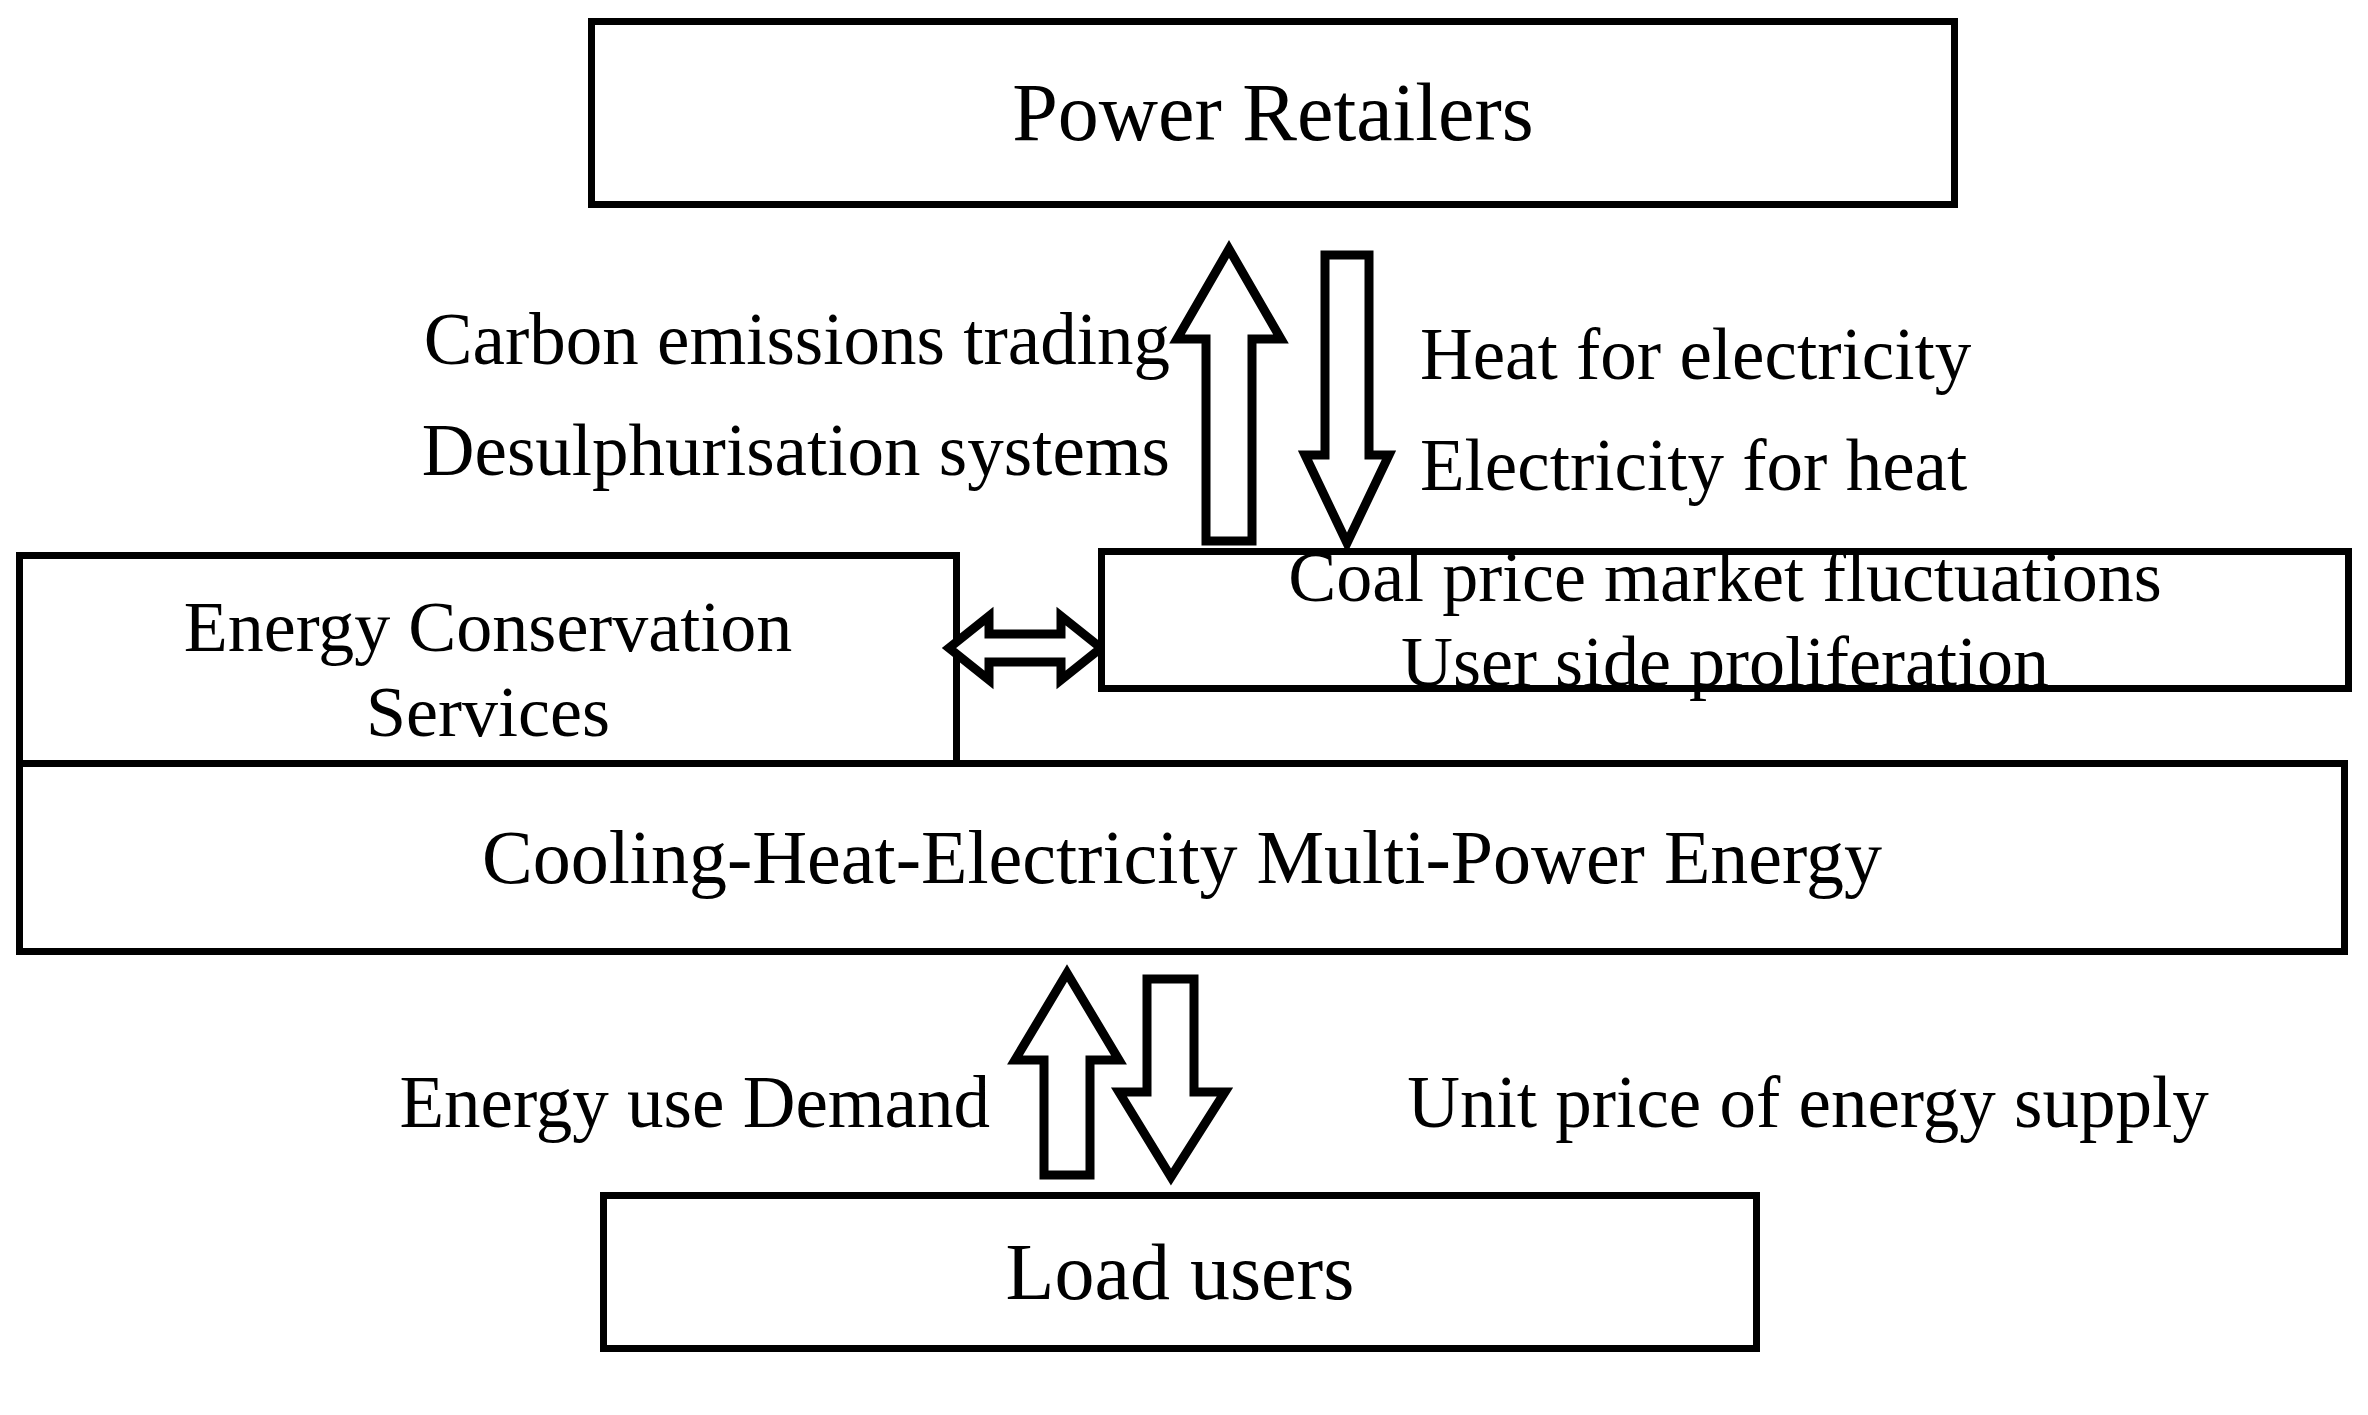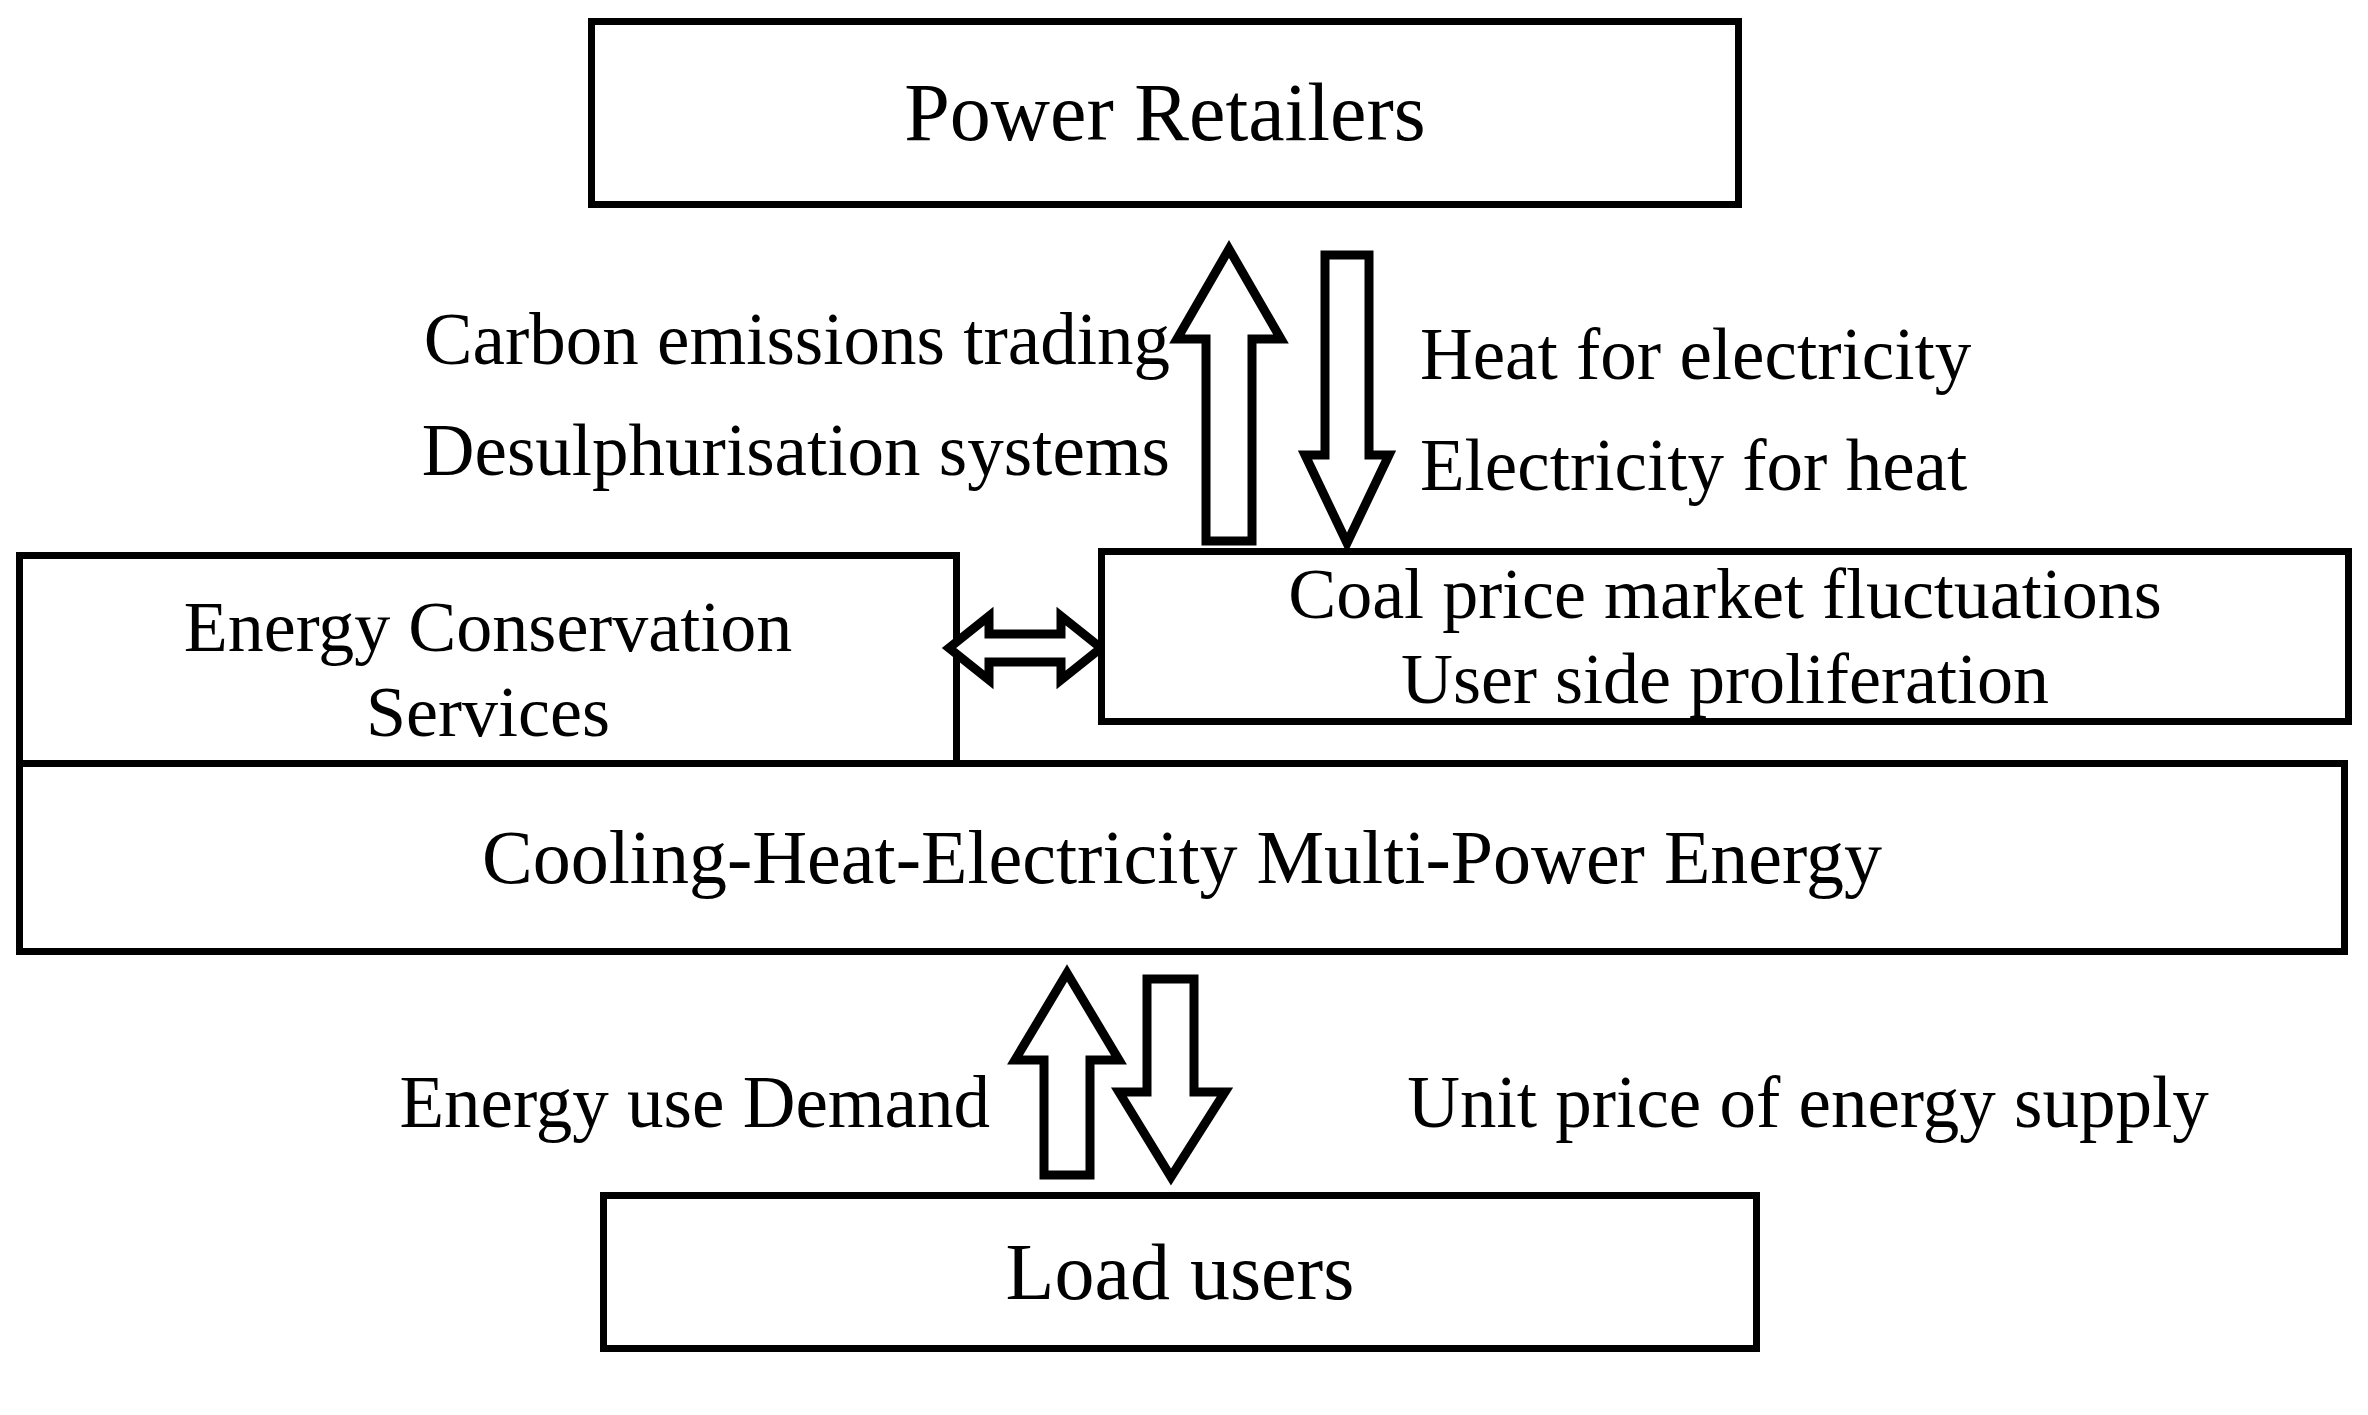--- a/index.html
+++ b/index.html
@@ -33,31 +33,31 @@
   .node-box .node-label {
     display: block;
     width: 100%;
     padding: 0 10px;
     box-sizing: border-box;
     white-space: pre-line;
   }
 
   #box-power-retailers {
     left: 588px;  top: 18px;
-    width: 1154px; height: 190px;
+    width: 1370px; height: 190px;
     font-size: 82px;
   }
   #box-energy-conservation {
     left: 16px;   top: 552px;
     width: 944px;  height: 236px;
     font-size: 72px;
   }
   #box-coal-price {
     left: 1098px; top: 548px;
-    width: 1254px; height: 177px;
+    width: 1254px; height: 144px;
     font-size: 72px;
   }
   #box-multi-power-package {
     left: 16px;   top: 760px;
     width: 2332px; height: 195px;
     font-size: 76px;
   }
   #box-load-users {
     left: 600px;  top: 1192px;
     width: 1160px; height: 160px;

